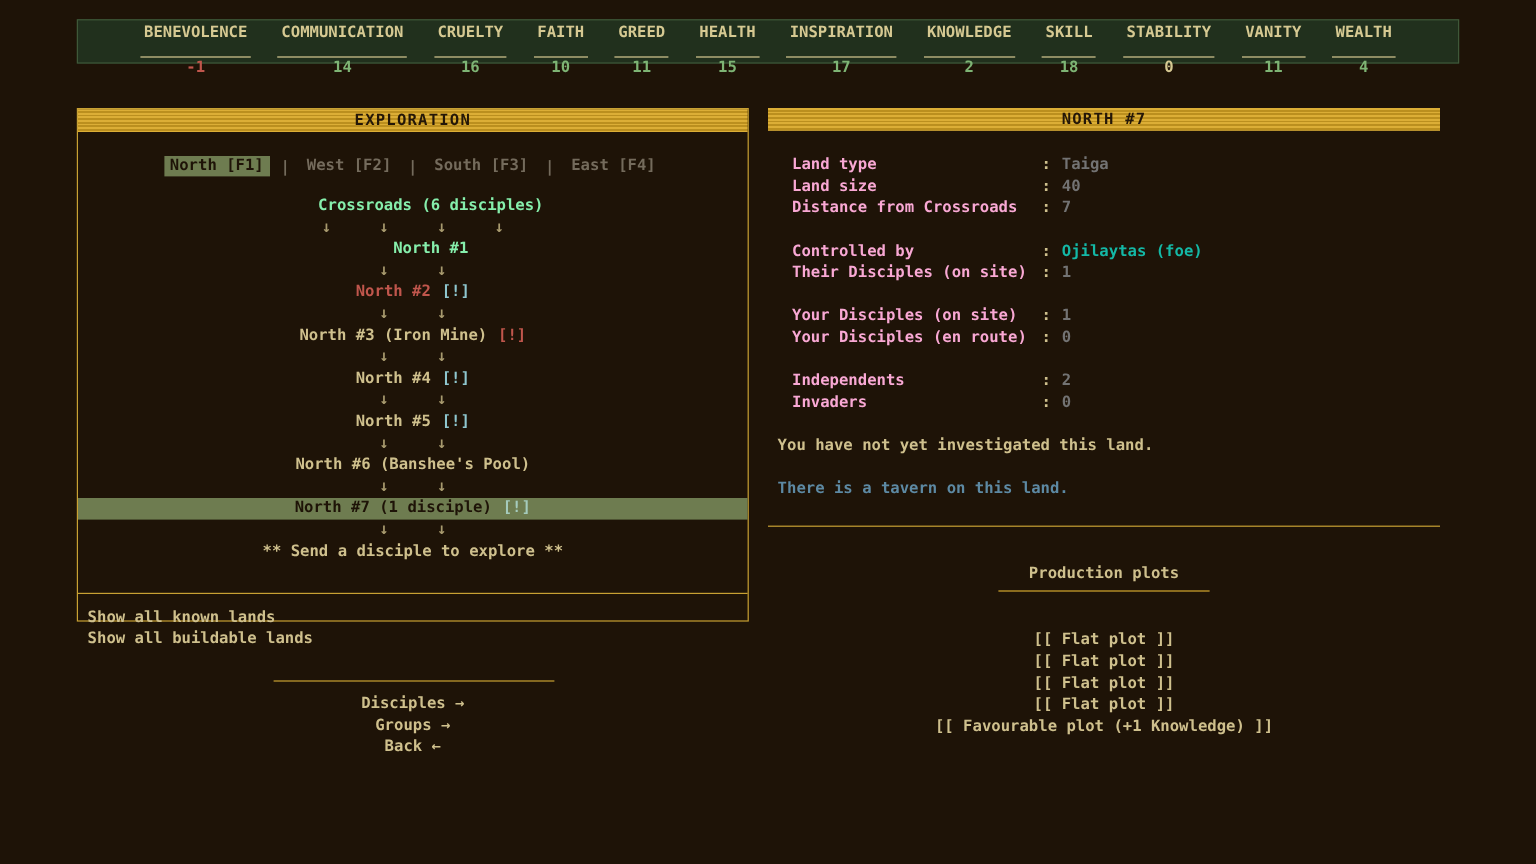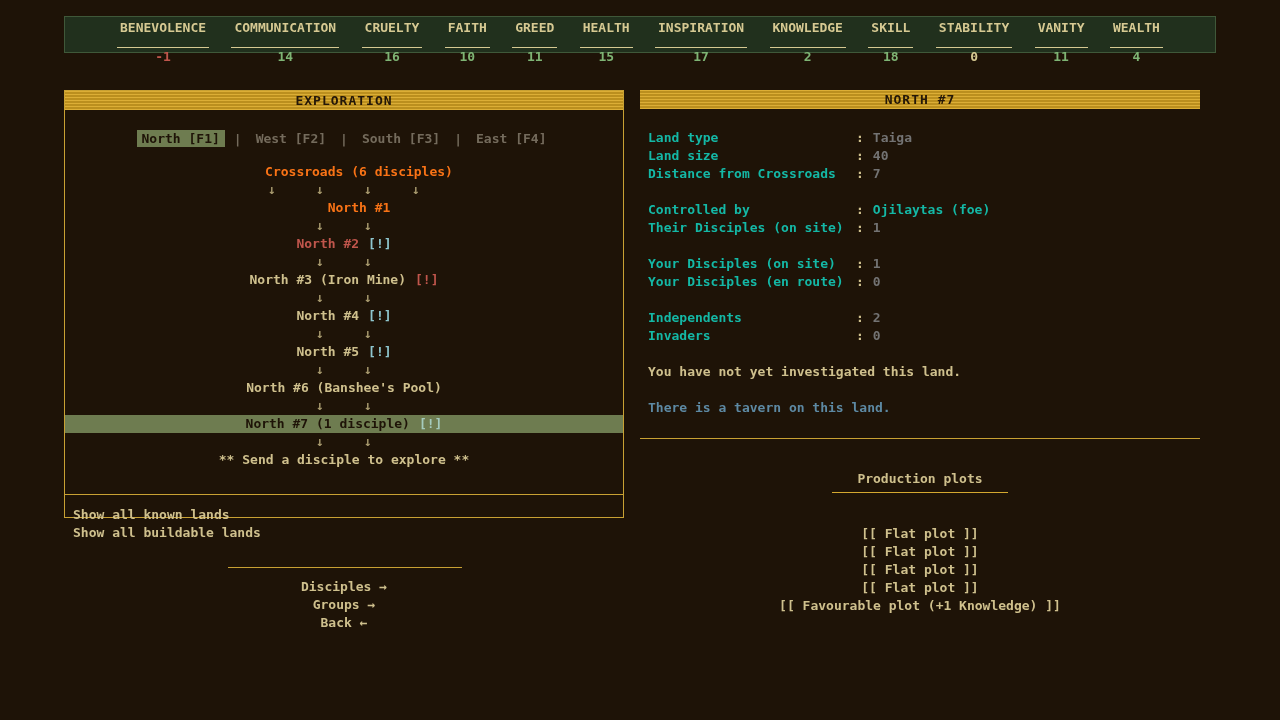--- a/index.html
+++ b/index.html
@@ -46,21 +46,21 @@
     position:absolute; top:36px; left:0; right:0; height:20px;
     display:flex; justify-content:center; align-items:flex-end; gap:9px;
   }
   .tab { padding:1px 5px; color:#746b5c; cursor:default; }
   .tab.active { background:#6e7c50; color:#1e1307; }
   .pipe { color:#746b5c; }
 
   
   .tree { position:absolute; top:72px; left:0; right:0; }
   .trow { height:18px; line-height:18px; text-align:center; white-space:pre; }
-  .c-green { color:#f97316;margin-left:30px; }
+  .c-green { color:#86efac;margin-left:30px; }
   .c-tan   { color:#cfc08d; }
   .c-red   { color:#c0564c; }
   .c-cyan  { color:#8fc7cf; }
   .flag { margin-left:9px; }
   .ar { display:inline-block; width:48px; color:#a89a6e; }
   .trow.sel { background:#6e7c50; color:#1e1307; }
   .trow.sel .flag { color:#a5cbbd; }
 
   
   .hr-full-left { position:absolute; top:403px; left:0; right:0; height:1px; background:#c8a133; }
@@ -69,21 +69,21 @@
   .menu-hr      { position:absolute; top:476px; left:163px; width:234px; height:1px; background:#c8a133; }
   .mi-center { position:absolute; left:0; right:0; text-align:center; color:#cfc08d; height:18px; line-height:18px; }
   .mi-disciples { top:487px; }
   .mi-groups    { top:505px; }
   .mi-back      { top:523px; }
 
   
   .info { position:absolute; top:39px; left:8px; right:0; }
   .irow { height:18px; line-height:18px; display:flex; }
   .irow.gap { margin-top:18px; }
-  .lbl { width:208px; color:#14b8a6; }
+  .lbl { width:208px; color:#f9a8d4;margin-left:12px; }
   .colon { color:#cfc08d; }
   .val { margin-left:9px; color:#737373; }
   .val.red { color:#14b8a6; }
   .note1 { position:absolute; top:273px; left:8px; color:#cfc08d; height:18px; line-height:18px; }
   .note2 { position:absolute; top:309px; left:8px; color:#5d89a3; height:18px; line-height:18px; }
   .hr-full-right { position:absolute; top:348px; left:0; right:0; height:1px; background:#c8a133; }
   .prod-title { position:absolute; top:380px; left:0; right:0; text-align:center; color:#cfc08d; height:18px; line-height:18px; }
   .prod-hr { position:absolute; top:402px; left:192px; width:176px; height:1px; background:#d4a82f; }
   .plots { position:absolute; top:435px; left:0; right:0; }
   .plot { height:18px; line-height:18px; text-align:center; color:#cfc08d; }

